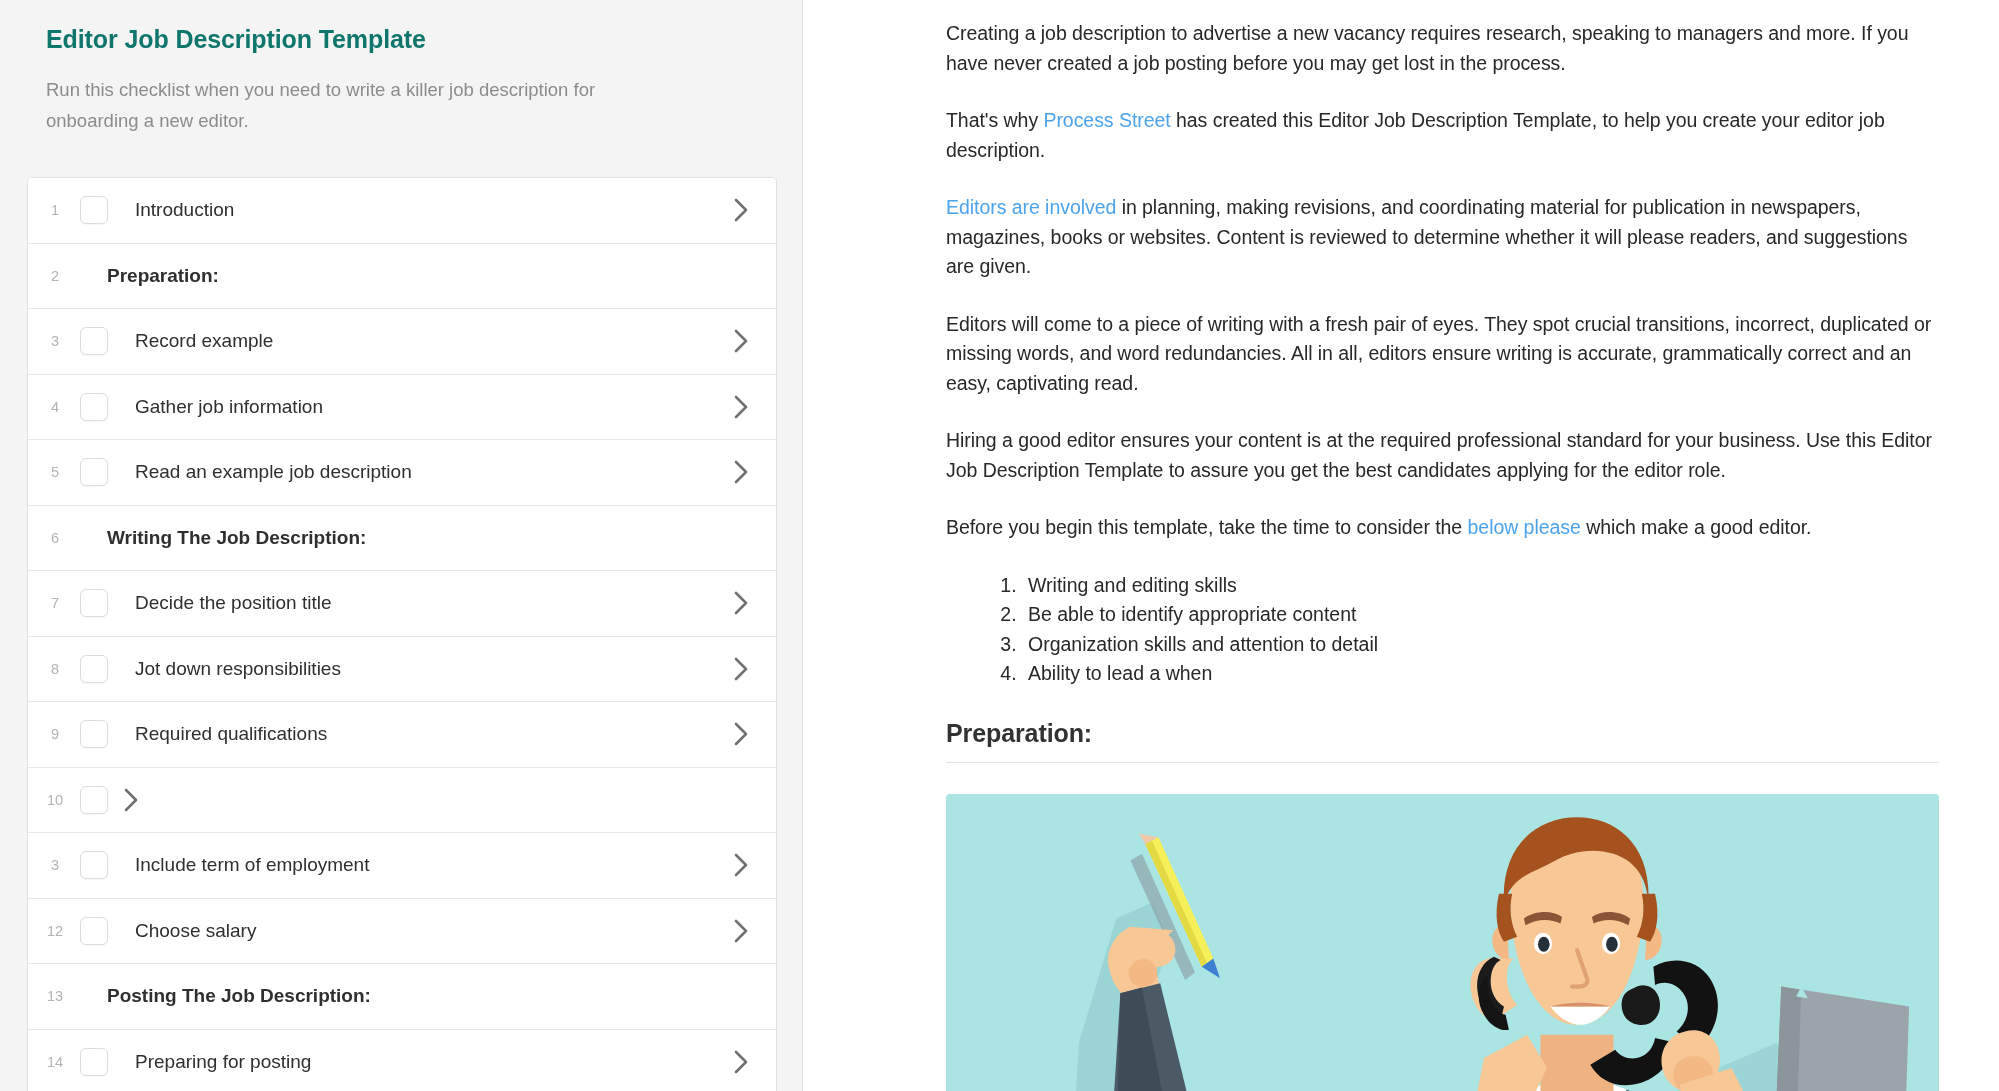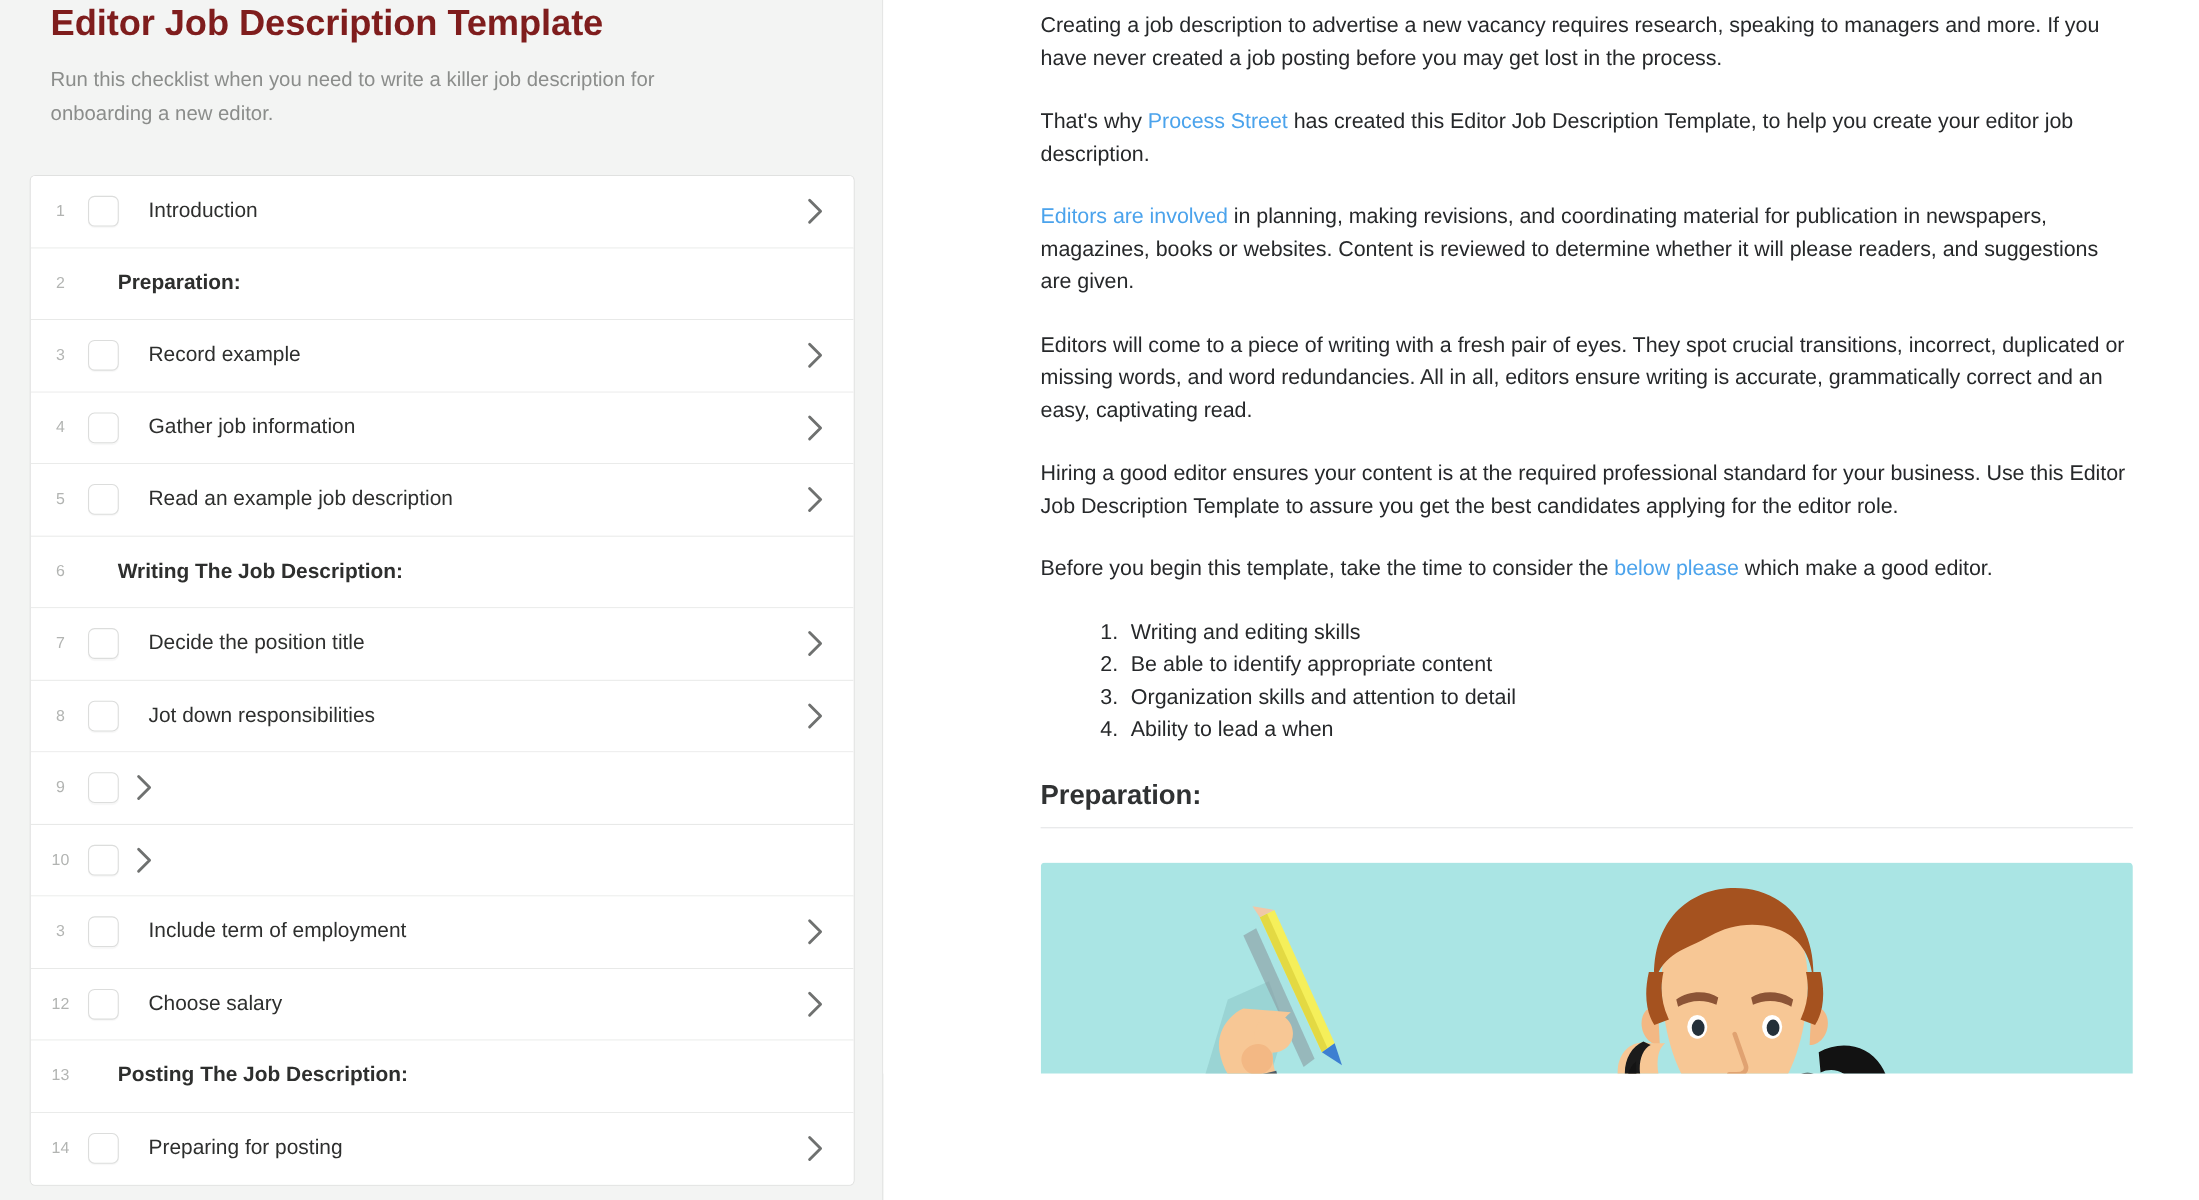--- a/index.html
+++ b/index.html
@@ -27,25 +27,25 @@
     border-right: 1px solid #e2e3e2;
     overflow: hidden;
     position: relative;
   }
 
   .sidebar-header {
     padding: 0px 46px 0 46px;
   }
 
   .checklist-title {
-    font-size: 33px;
+    font-size: 25px;
     font-weight: bold;
-    color: #7f1d1d;
+    color: #0f766e;
     letter-spacing: -0.1px;
-    padding-top: 6px;
+    padding-top: 24px;
     line-height: 30px;
   }
 
   .checklist-desc {
     font-size: 18.5px;
     color: #8b8d8b;
     line-height: 30.5px;
     margin-top: 21px;
     max-width: 640px;
     font-weight: normal;
@@ -121,24 +121,24 @@
     display: flex;
     align-items: center;
     justify-content: center;
     margin-right: 12px;
   }
   .chev svg { display: block; }
 
   
   .content {
     flex: 1;
-    height: 976px;
+    height: 1091px;
     background: #ffffff;
     overflow: hidden;
-    padding: 0px 0 0 0;
+    padding: 10px 0 0 0;
     position: relative;
   }
 
   .content-inner {
     padding: 5px 60px 0 143px;
     max-width: 1196px;
   }
 
   .para {
     font-size: 19.5px;
@@ -272,20 +272,21 @@
           <div class="task-label">Jot down responsibilities</div>
           <div class="chev">
             <svg width="15" height="24" viewBox="0 0 15 24" fill="none">
               <path d="M2 2 L12 12 L2 22" stroke="#6f7170" stroke-width="2.6" stroke-linecap="round" stroke-linejoin="round"></path>
             </svg>
           </div>
         </div>
         <div class="task-row">
           <div class="task-index">9</div>
           <div class="task-check"></div>
+          <div class="task-label">Required qualifications</div>
           <div class="chev">
             <svg width="15" height="24" viewBox="0 0 15 24" fill="none">
               <path d="M2 2 L12 12 L2 22" stroke="#6f7170" stroke-width="2.6" stroke-linecap="round" stroke-linejoin="round"></path>
             </svg>
           </div>
         </div>
         <div class="task-row">
           <div class="task-index">10</div>
           <div class="task-check"></div>
           <div class="chev">

